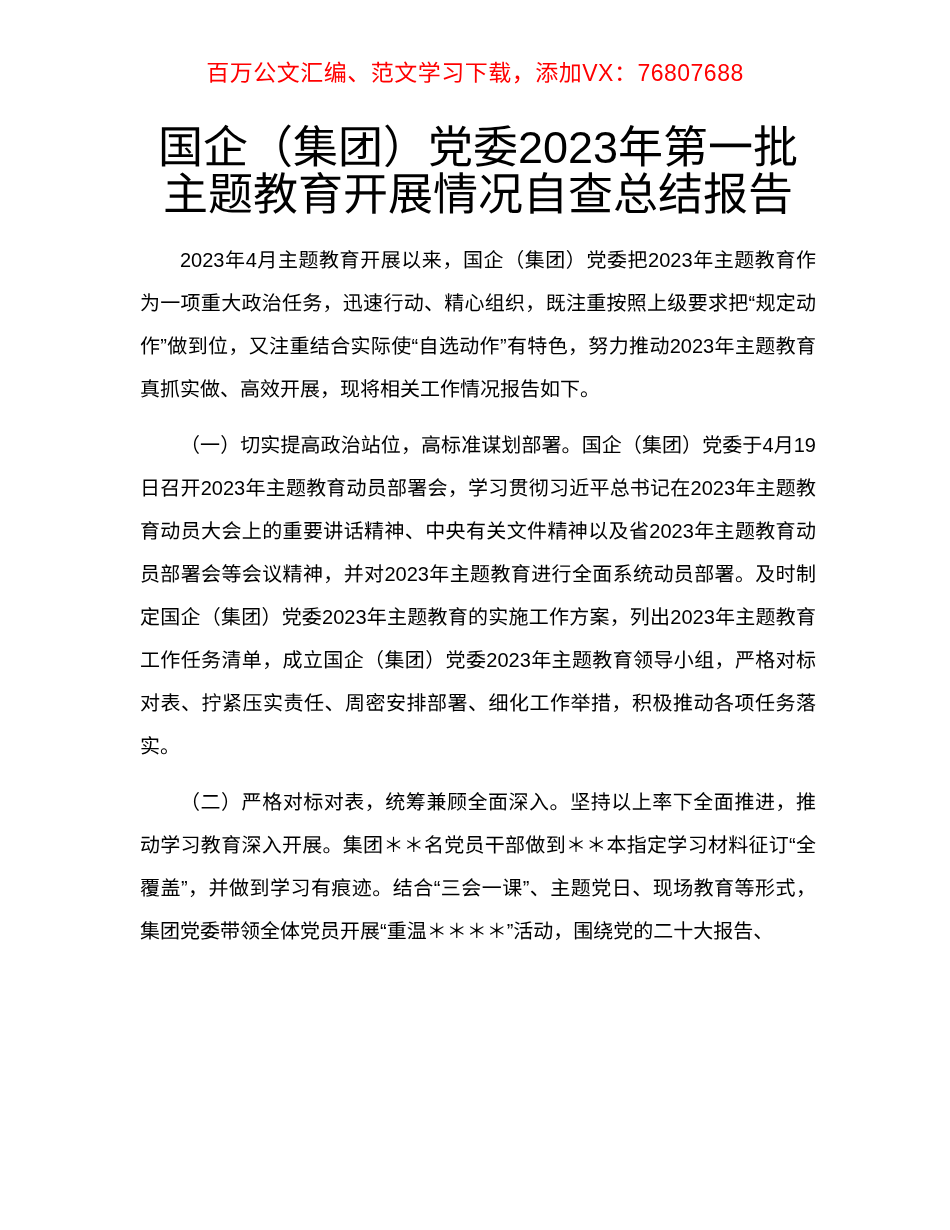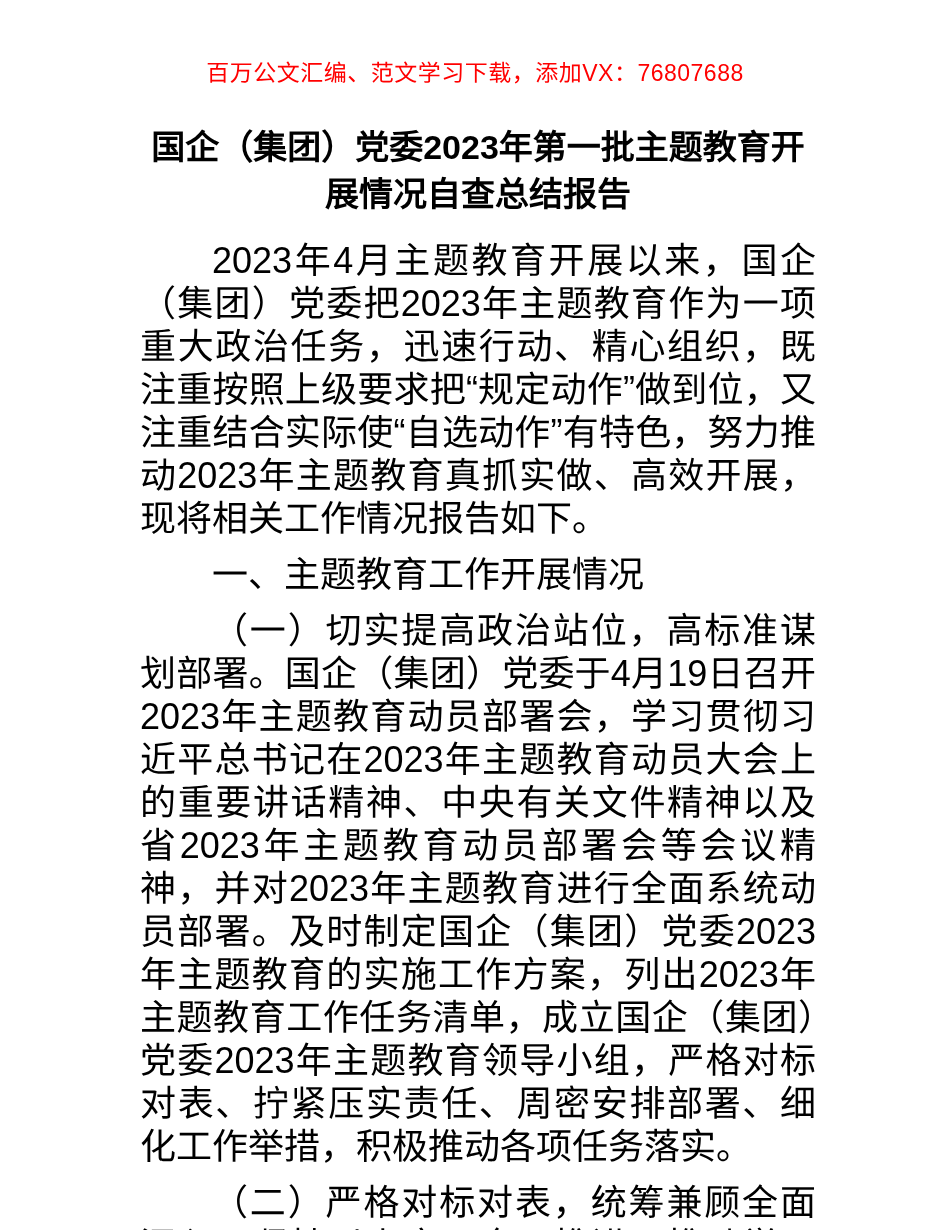--- a/index.html
+++ b/index.html
@@ -23,29 +23,29 @@
   .notice {
     text-align: center;
     color: #ff0000;
     font-size: 23px;
     line-height: 30px;
     letter-spacing: 0.5px;
     
     margin: 0 -134px 0 -140px;
   }
   h1.doc-title {
-    font-size: 34px;
-    font-weight: 700;
+    font-size: 45px;
+    font-weight: 400;
     text-align: center;
     line-height: 47px;
     margin: 36px 0 0 0;
     word-break: break-all;
   }
   p.body-para, p.heading-para {
-    font-size: 36px;
+    font-size: 20px;
     line-height: 43px;
     text-align: justify;
     text-indent: 2em;
     margin: 13px 0 0 0;
     word-break: break-all;
   }
   p.first-para {
     margin-top: 21px;
   }
   p.heading-para {
@@ -55,18 +55,17 @@
 </head>
 <body>
 
 <div class="page">
   <div class="notice">百万公文汇编、范文学习下载，添加VX：76807688</div>
 
   <h1 class="doc-title">国企（集团）党委2023年第一批主题教育开展情况自查总结报告</h1>
 
   <p class="body-para first-para">2023年4月主题教育开展以来，国企（集团）党委把2023年主题教育作为一项重大政治任务，迅速行动、精心组织，既注重按照上级要求把“规定动作”做到位，又注重结合实际使“自选动作”有特色，努力推动2023年主题教育真抓实做、高效开展，现将相关工作情况报告如下。</p>
 
-  <p class="heading-para">一、主题教育工作开展情况</p>
 
   <p class="body-para">（一）切实提高政治站位，高标准谋划部署。国企（集团）党委于4月19日召开2023年主题教育动员部署会，学习贯彻习近平总书记在2023年主题教育动员大会上的重要讲话精神、中央有关文件精神以及省2023年主题教育动员部署会等会议精神，并对2023年主题教育进行全面系统动员部署。及时制定国企（集团）党委2023年主题教育的实施工作方案，列出2023年主题教育工作任务清单，成立国企（集团）党委2023年主题教育领导小组，严格对标对表、拧紧压实责任、周密安排部署、细化工作举措，积极推动各项任务落实。</p>
 
   <p class="body-para">（二）严格对标对表，统筹兼顾全面深入。坚持以上率下全面推进，推动学习教育深入开展。集团＊＊名党员干部做到＊＊本指定学习材料征订“全覆盖”，并做到学习有痕迹。结合“三会一课”、主题党日、现场教育等形式，集团党委带领全体党员开展“重温＊＊＊＊”活动，围绕党的二十大报告、</p>
 </div>
 
 </body></html>

